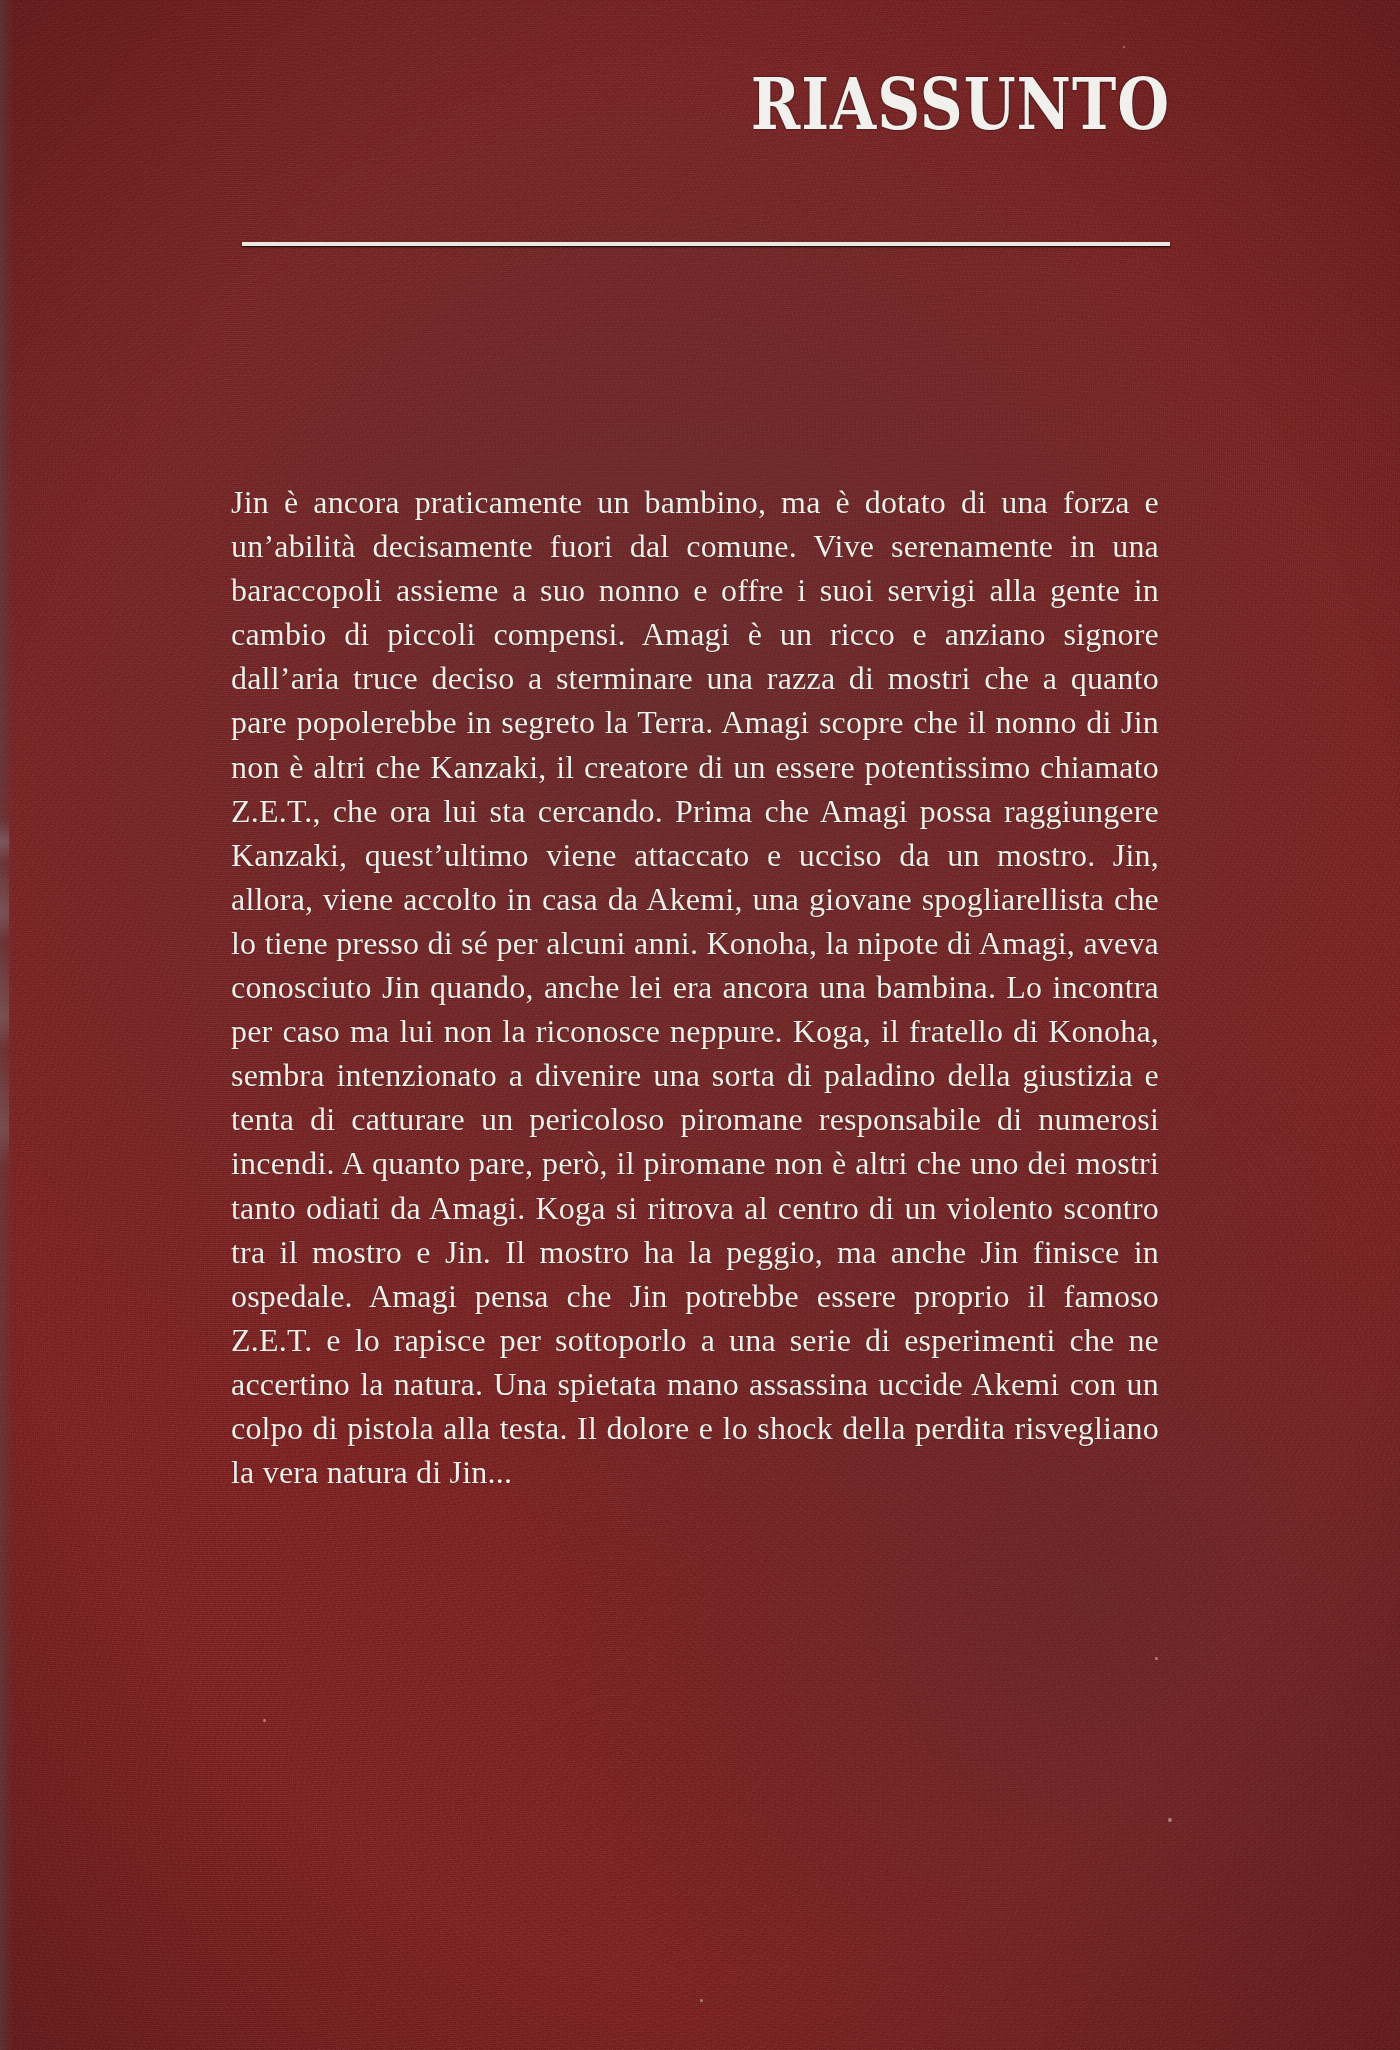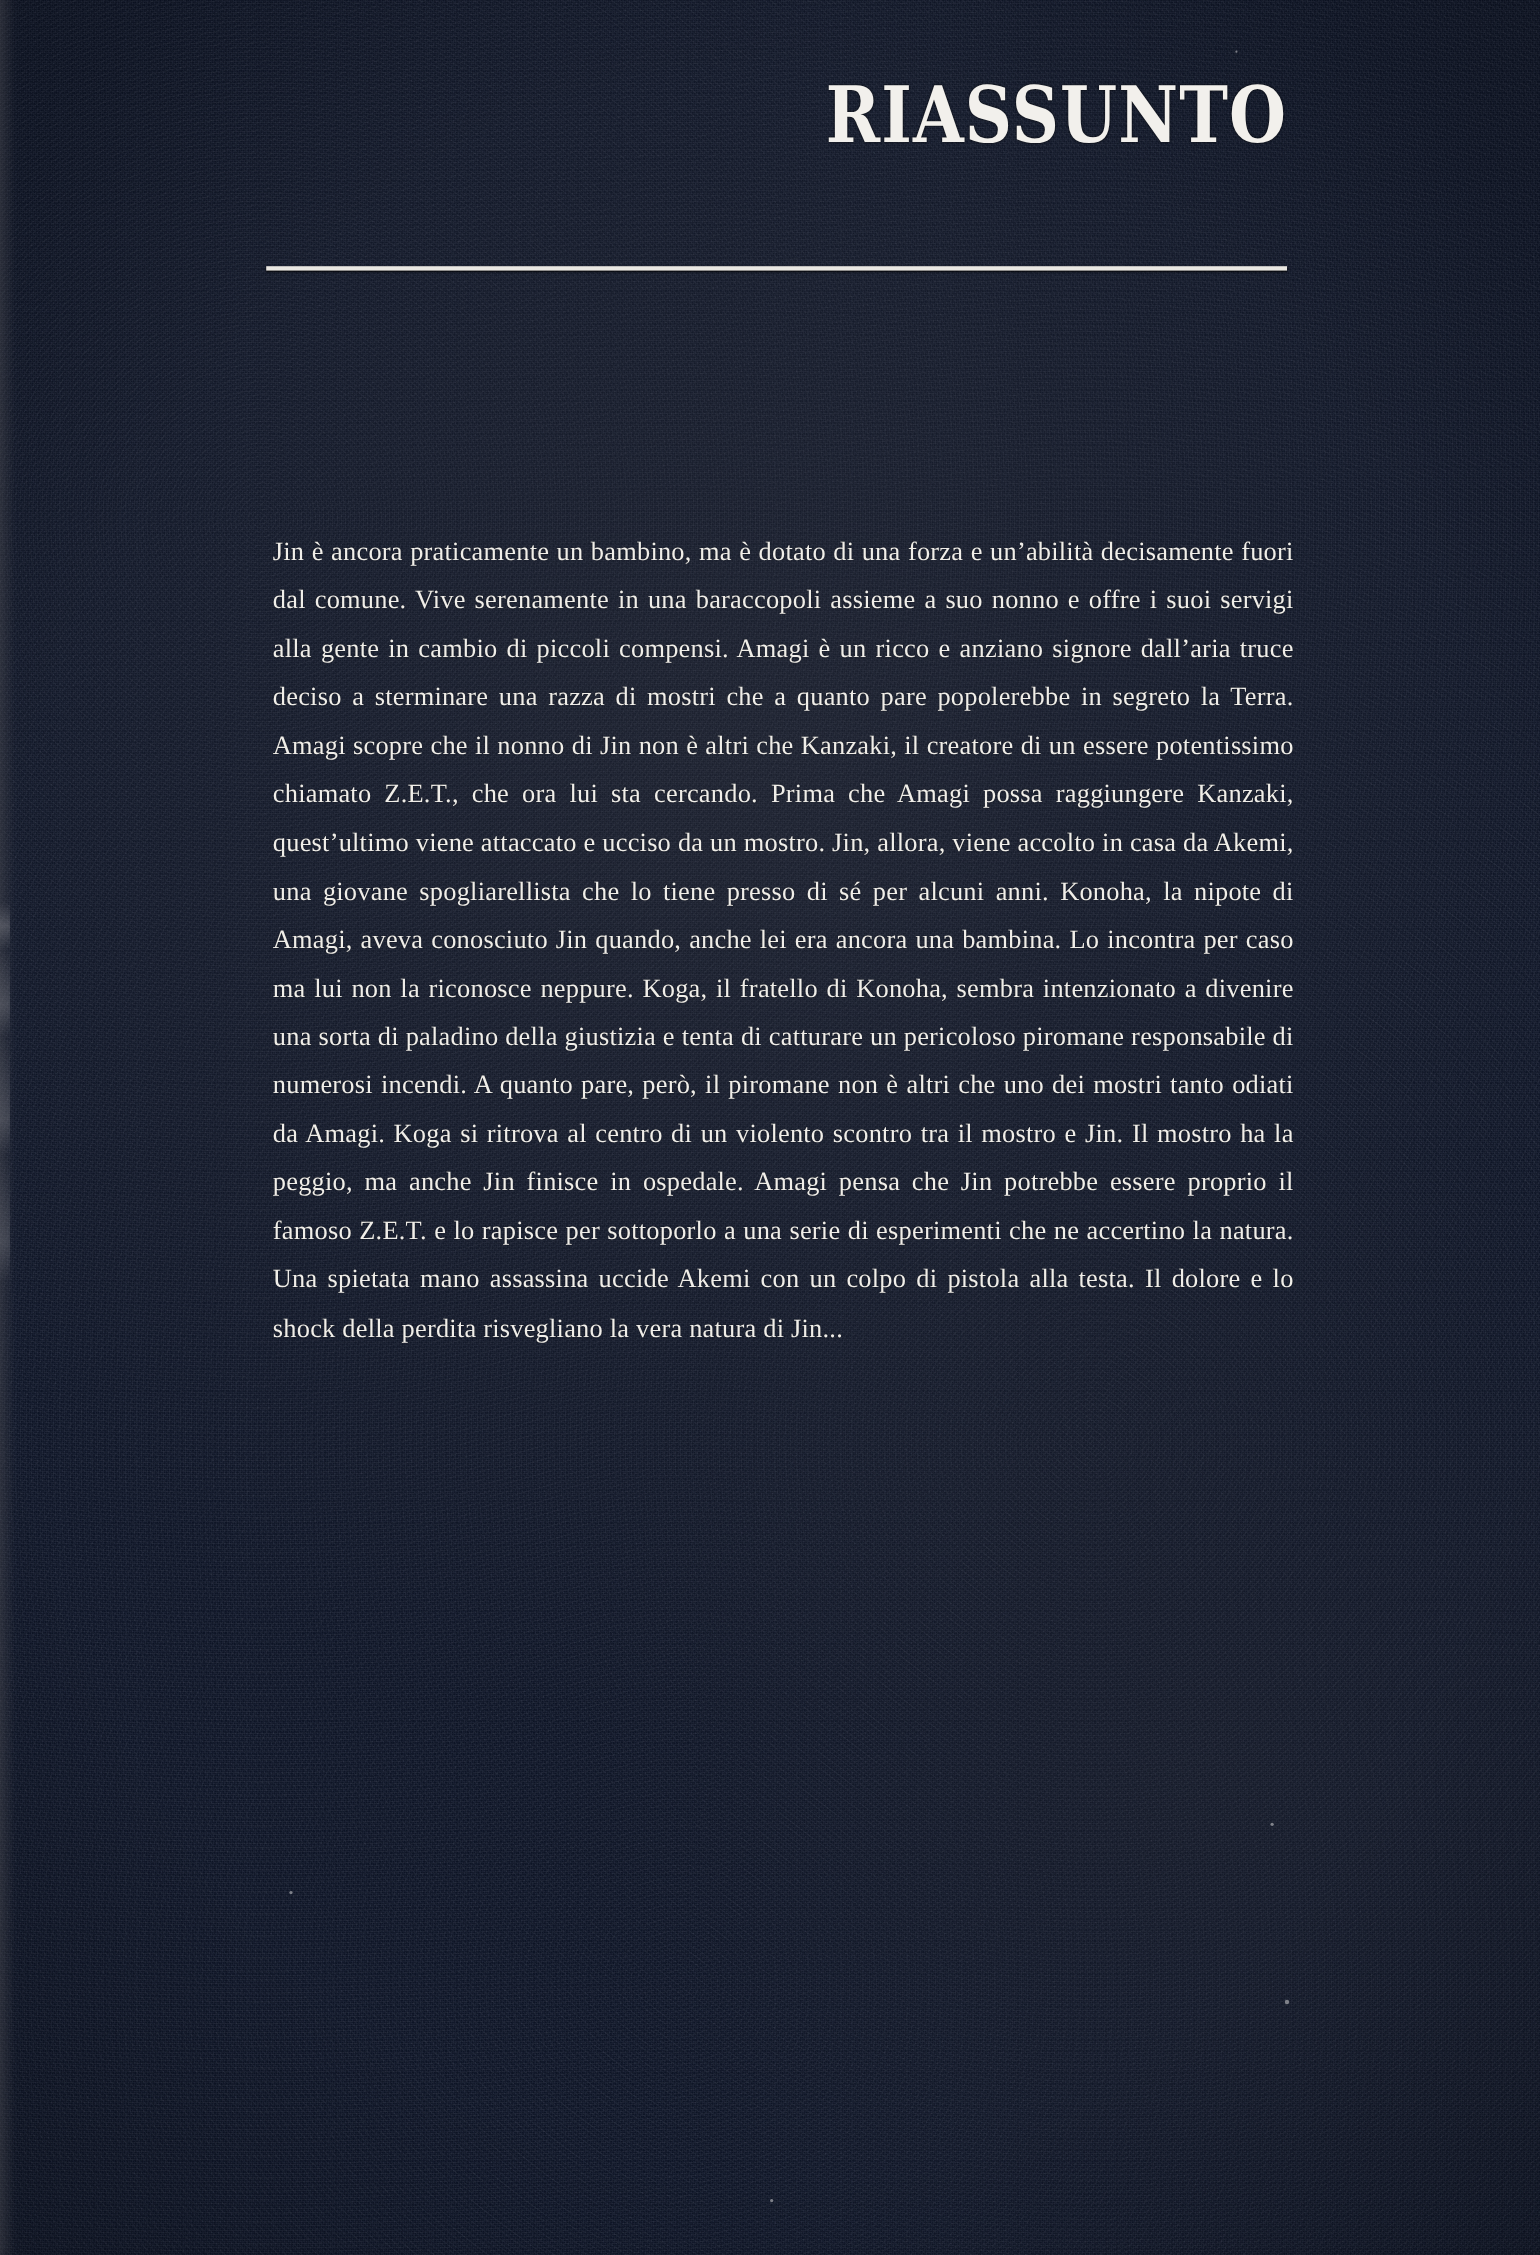--- a/index.html
+++ b/index.html
@@ -12,21 +12,21 @@
     height: 2050px;
     overflow: hidden;
     font-family: "Liberation Serif", serif;
   }
 
   
   .page {
     position: relative;
     width: 1400px;
     height: 2050px;
-    background-color: #0f172a;
+    background-color: #7f1d1d;
     overflow: hidden;
   }
 
   
   .grain {
     position: absolute;
     inset: 0;
     pointer-events: none;
   }
   .grain.g1 {
@@ -112,26 +112,26 @@
     top: 242px;
     width: 928px;
     height: 4px;
     background: #e9e7e2;
     box-shadow: 0 1px 2px rgba(0,0,0,0.9);
   }
 
   
   .body-copy {
     position: absolute;
-    left: 248px;
+    left: 231px;
     top: 480px;
     width: 928px;
     color: #f0eee9;
     font-family: "Liberation Serif", serif;
-    font-size: 24px;
+    font-size: 32px;
     line-height: 44.1px;
     text-align: justify;
     text-justify: inter-word;
     letter-spacing: 0.2px;
     text-shadow: 0 0 1px rgba(0,0,0,0.75);
     hyphens: manual;
   }
   .body-copy p { margin: 0; }
 
   

